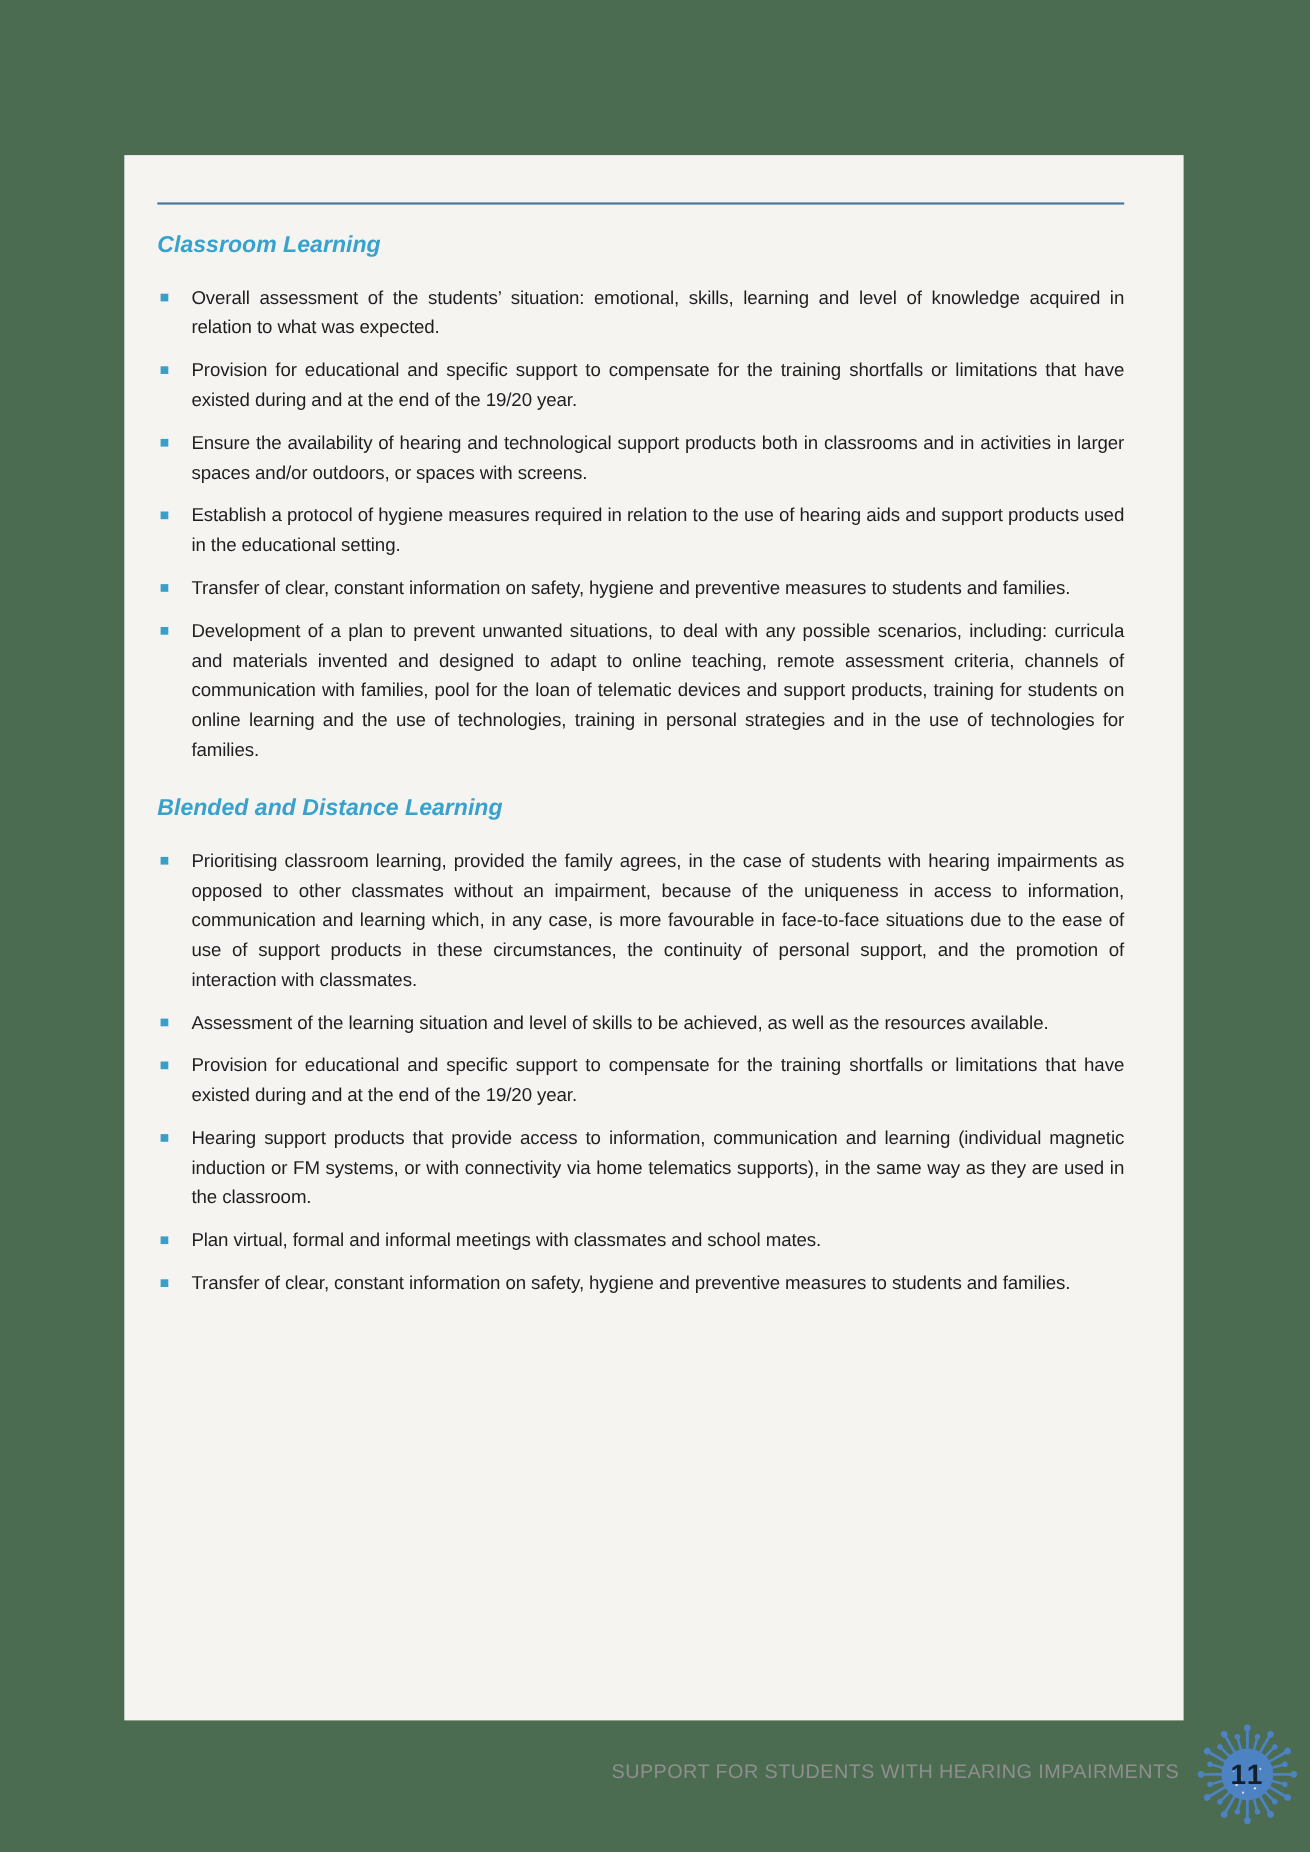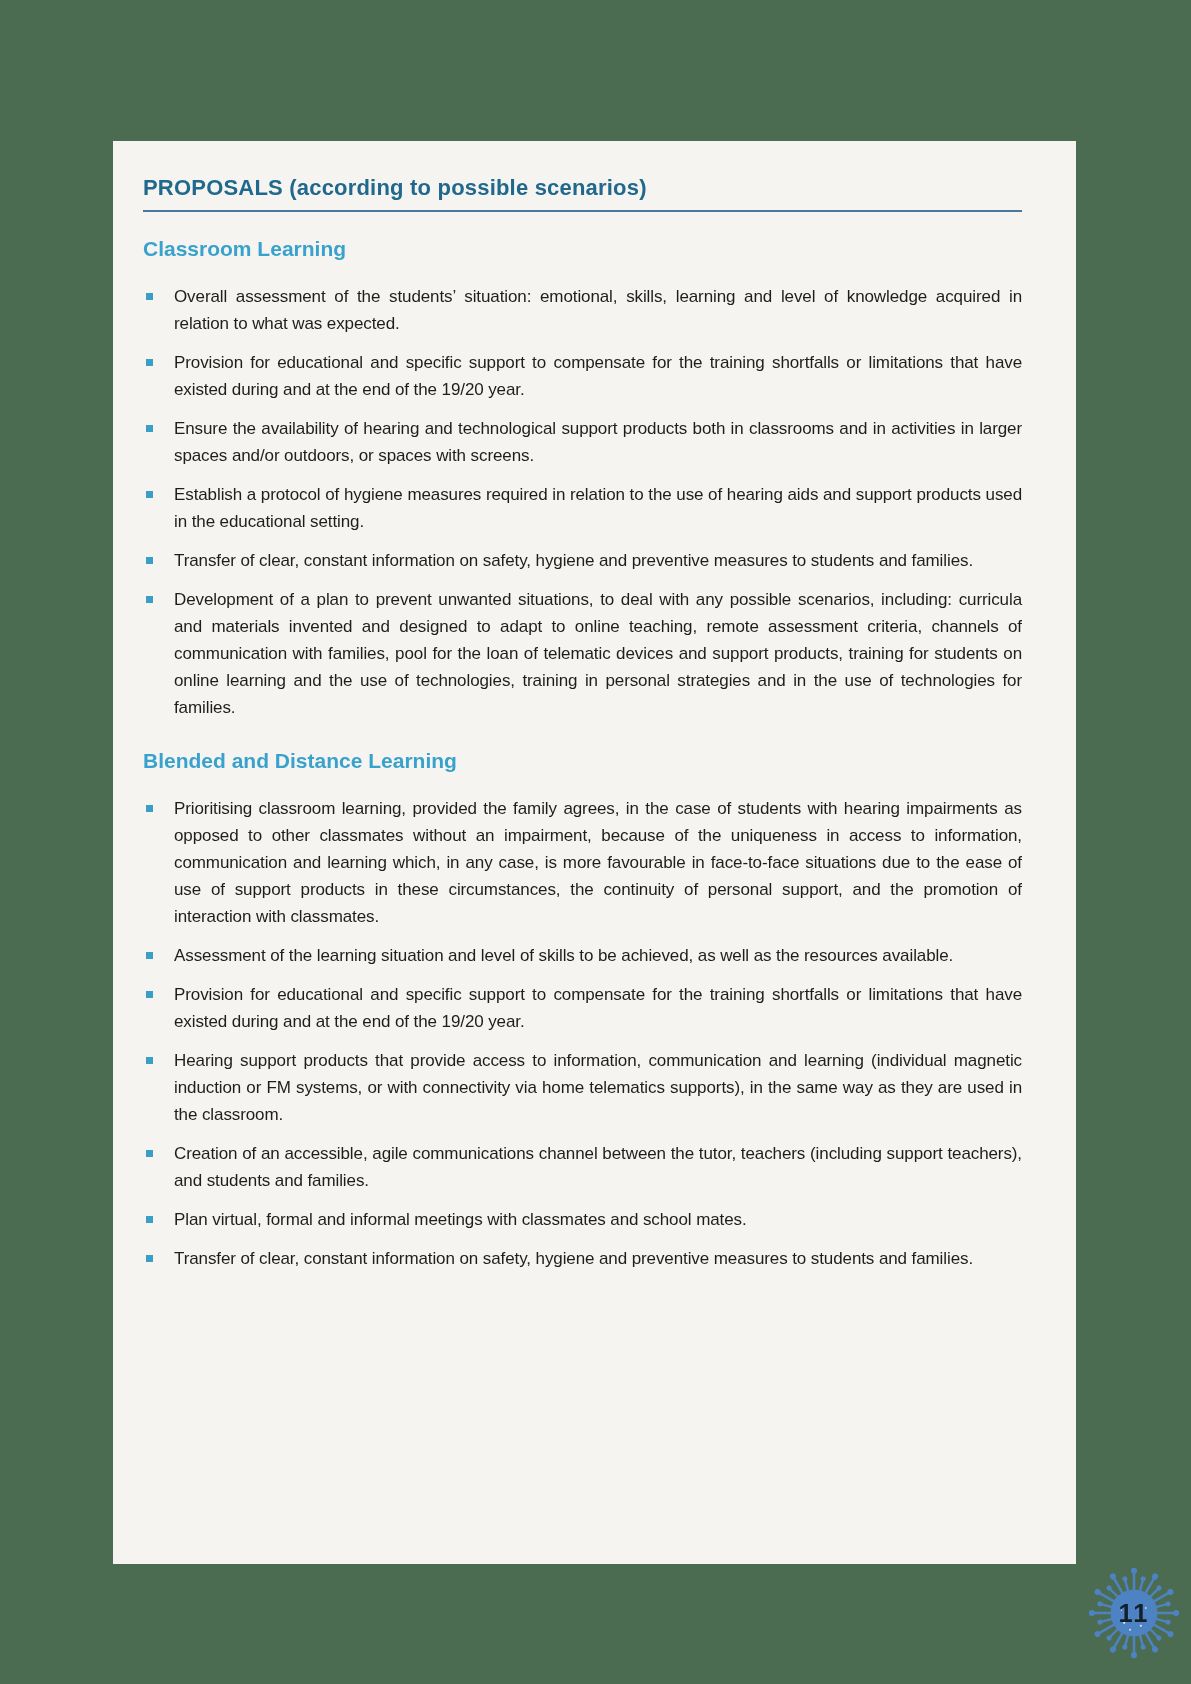--- a/index.html
+++ b/index.html
@@ -14,20 +14,21 @@
     padding:34px 54px 0 30px;
   }
   h1{
     margin:0;font-size:22px;font-weight:bold;color:#21688d;letter-spacing:.2px;
     line-height:26px;
   }
   .rule{height:2px;background:#49789a;margin-top:9px;}
   h2{
     margin:28px 0 22px 0;font-size:21px;font-weight:bold;color:#38a2cd;
     line-height:24px;
+    font-style:italic;
   }
   section:first-child h2{margin-top:25px;}
   ul{list-style:none;margin:0;padding:0;}
   li{display:flex;margin-bottom:12px;}
   li:last-child{margin-bottom:0;}
   .sq{
     flex:0 0 7px;width:7px;height:7px;background:#3a9fc8;
     margin:10px 21px 0 3px;
   }
   .txt{
@@ -41,21 +42,20 @@
   .footer-text{
     color:#8f8f8f;font-size:18px;letter-spacing:.4px;white-space:nowrap;
     transform:translateY(-3px);
   }
   svg.virus{width:98px;height:98px;display:block;}
 </style>
 </head>
 <body>
 
 <div class="card">
-  <h1>PROPOSALS (according to possible scenarios)</h1>
   <div class="rule"></div>
   <div id="sections">
   <section>
     <h2>Classroom Learning</h2>
     <ul>
   <li>
     <span class="sq"></span>
     <span class="txt">Overall assessment of the students’ situation: emotional, skills, learning and level of knowledge acquired in relation to what was expected.</span>
   </li>
 
@@ -104,41 +104,38 @@
     <span class="sq"></span>
     <span class="txt">Provision for educational and specific support to compensate for the training shortfalls or limitations that have existed during and at the end of the 19/20 year.</span>
   </li>
 
 
   <li>
     <span class="sq"></span>
     <span class="txt">Hearing support products that provide access to information, communication and learning (individual magnetic induction or FM systems, or with connectivity via home telematics supports), in the same way as they are used in the classroom.</span>
   </li>
 
-  <li>
-    <span class="sq"></span>
-    <span class="txt">Creation of an accessible, agile communications channel between the tutor, teachers (including support teachers), and students and families.</span>
-  </li>
 
 
   <li>
     <span class="sq"></span>
     <span class="txt">Plan virtual, formal and informal meetings with classmates and school mates.</span>
   </li>
 
   <li>
     <span class="sq"></span>
     <span class="txt">Transfer of clear, constant information on safety, hygiene and preventive measures to students and families.</span>
   </li>
 </ul>
   </section>
 </div>
 </div>
 
 <div class="footer">
+  <span class="footer-text">SUPPORT FOR STUDENTS WITH HEARING IMPAIRMENTS</span>
   <svg class="virus" viewBox="0 0 100 100" aria-hidden="true">
     <defs>
       <g id="spikeL" stroke="#4d82c3" stroke-width="2.6" fill="#4d82c3">
         <line x1="72" y1="50" x2="92" y2="50"></line>
           <circle cx="93" cy="50" r="3.1" stroke="none"></circle>
       </g>
       <g id="spikeS" stroke="#4d82c3" stroke-width="2.4" fill="#4d82c3">
         <line x1="72" y1="50" x2="85" y2="50"></line>
           <circle cx="86" cy="50" r="2.6" stroke="none"></circle>
       </g>

